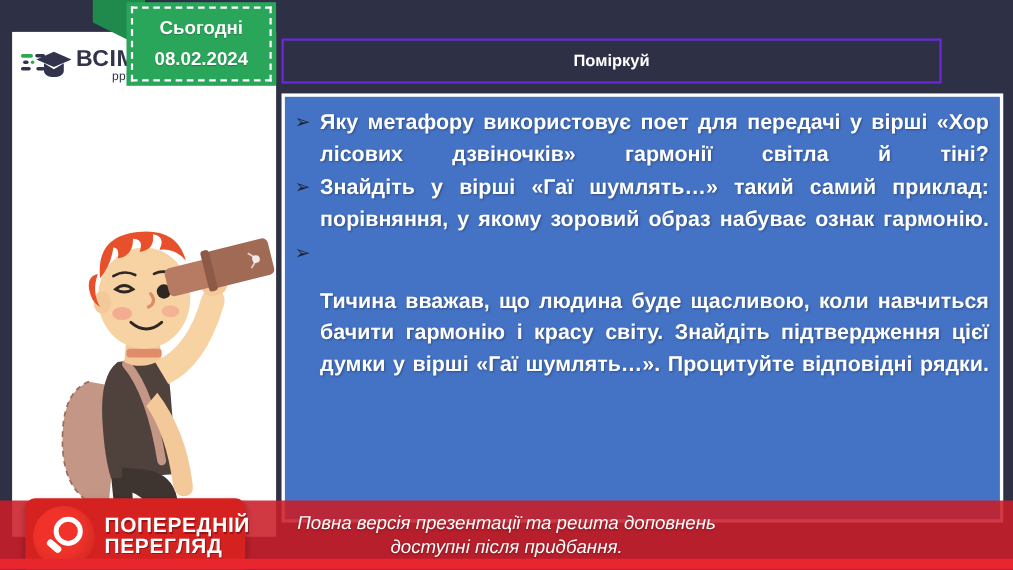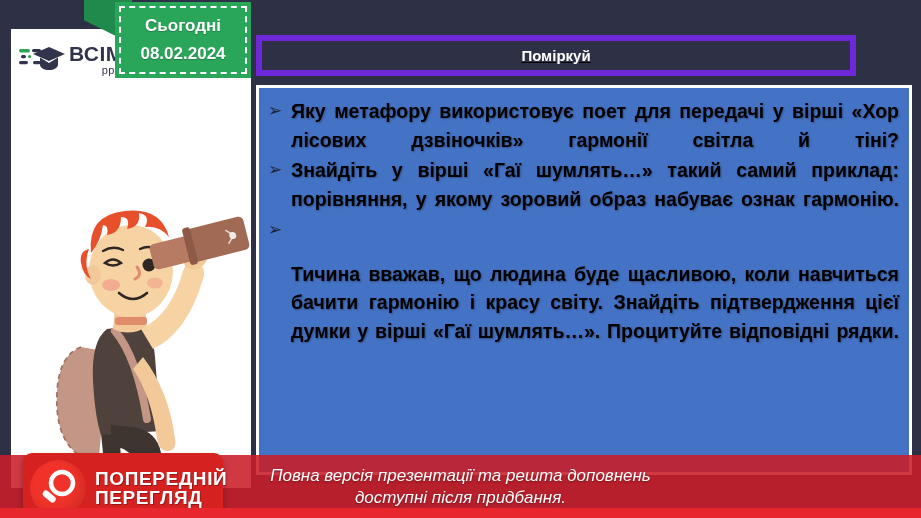--- a/index.html
+++ b/index.html
@@ -58,37 +58,36 @@
   }
   .mag { position:absolute; left:11px; top:9px; }
   .preview-lbl { margin-left:9px; color:#ffffff; font-weight:bold;
                  line-height:1.02; letter-spacing:.6px; }
   .preview-lbl div { font-size:19px; text-shadow:1px 1px 0 rgba(0,0,0,.3); }
 
   
   .title-bar {
     position:absolute; left:256px; top:35px; width:600px; height:41px;
     background:#2e3145; display:flex; align-items:center; justify-content:center;
-    border:6px solid #6d28d9;
-    text-decoration:underline;
+    border:2px solid #6d28d9;
   }
   .title-bar span { color:#fff; font-size:15px; font-weight:bold; }
 
   .content-panel {
     position:absolute; left:256px; top:85px; width:656px; height:390px;
     background:#4472c4; border:3px solid #fff; overflow:hidden;
   }
   ul.q-list { list-style:none; padding:9px 10px 0 6px; }
   ul.q-list li {
     display:flex; align-items:flex-start; gap:6px; margin-bottom:2px;
   }
   .bullet { color:#1f2233; font-size:17px; line-height:1.45; flex:none;
             width:20px; text-align:center; padding-top:2px; }
   .q-text {
-    color:#000000; font-size:19.5px; font-weight:bold; line-height:1.47;
+    color:#ffffff; font-size:19.5px; font-weight:bold; line-height:1.47;
     text-align:justify; text-align-last:justify; flex:1;
     text-shadow:1px 1px 2px rgba(0,0,0,.3);
   }
   .q-text.last { text-align-last:justify;margin-top:44px; }
 
   
   .footer-banner {
     position:absolute; left:0; top:455px; width:921px; height:63px;
     background:rgba(201,28,40,.88); z-index:6;
     display:flex; align-items:center; justify-content:center;

